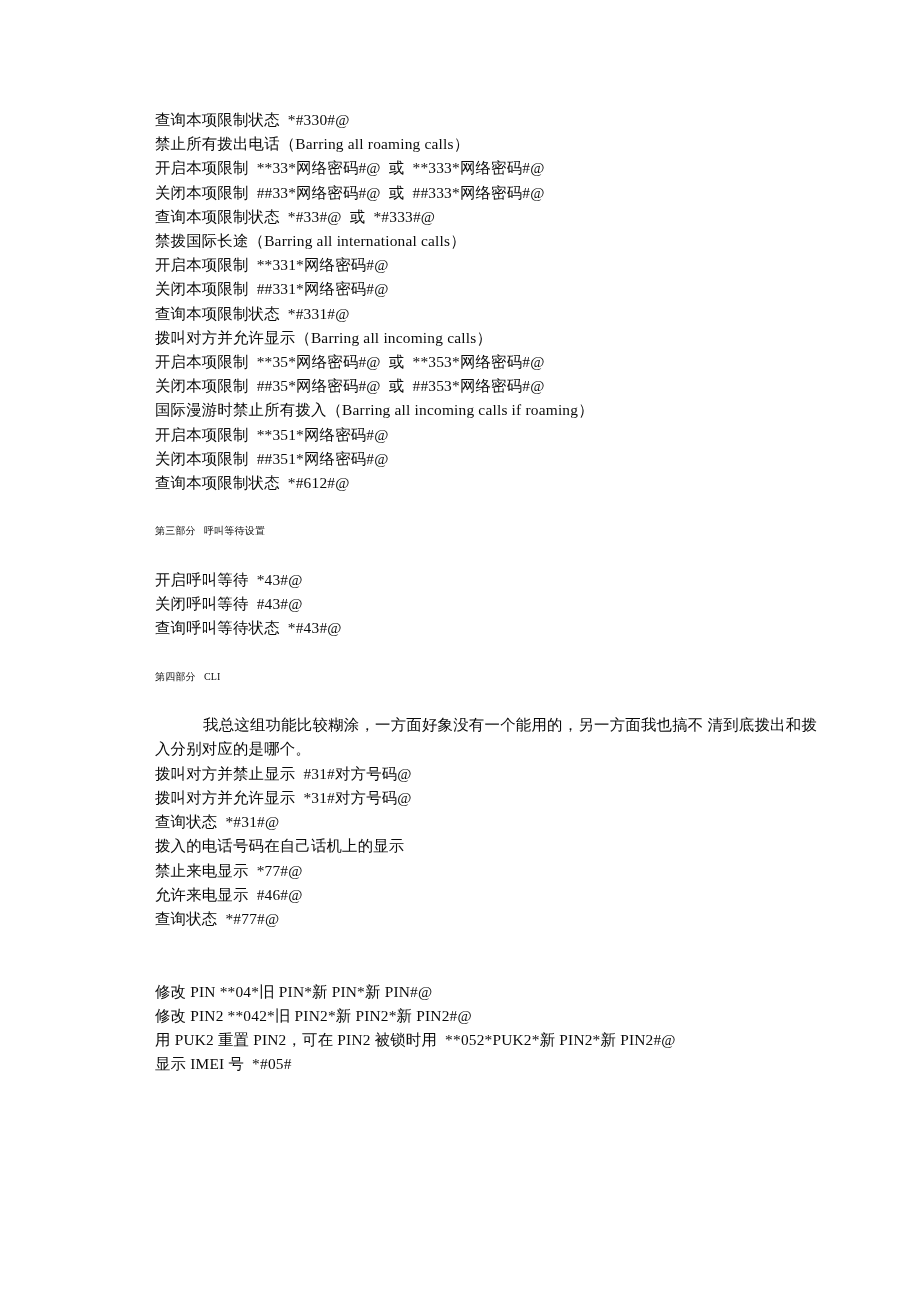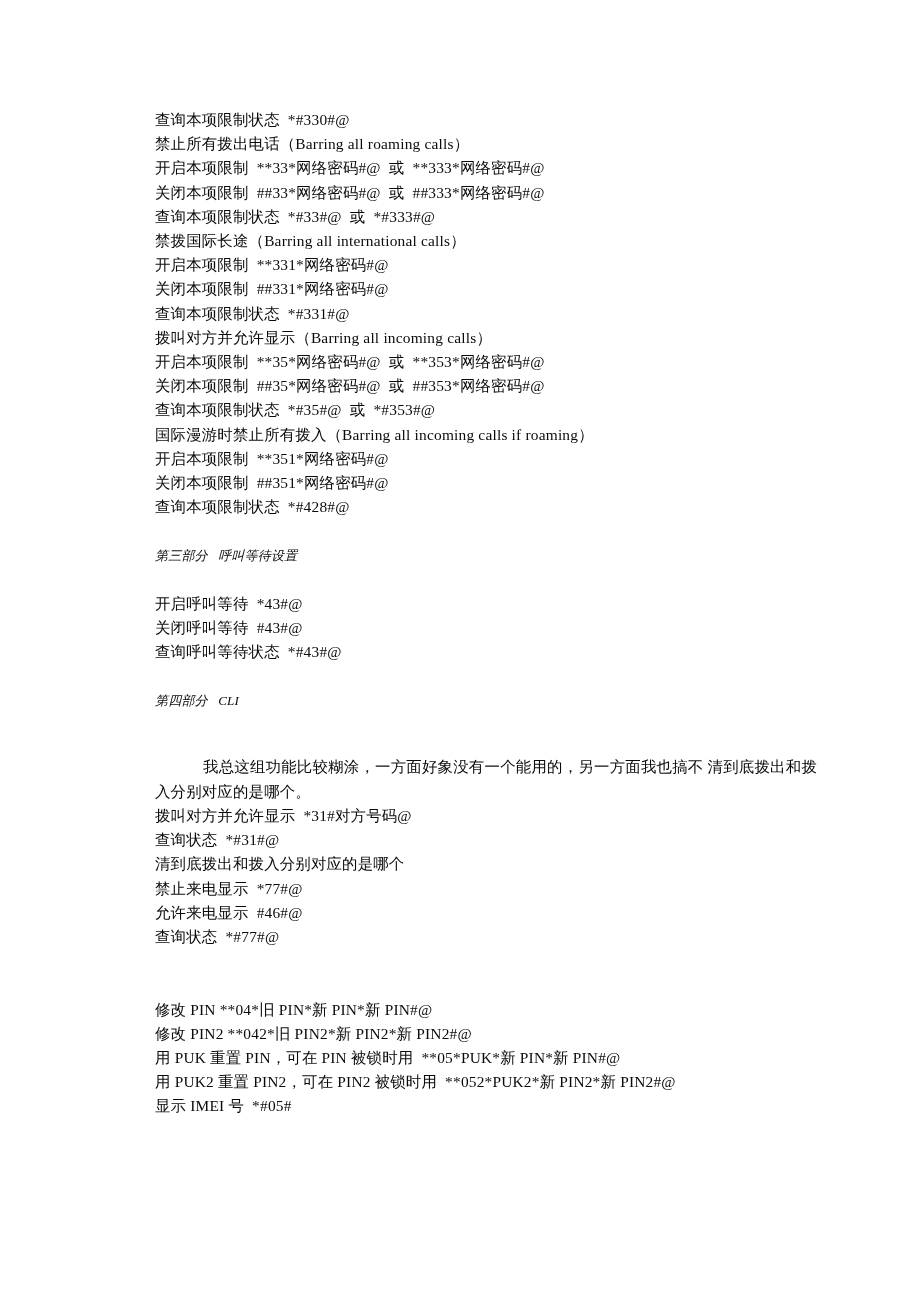--- a/index.html
+++ b/index.html
@@ -40,31 +40,29 @@
     letter-spacing: 0.2px;
     min-height: 24.2px;
   }
 
   .line.blank {
     min-height: 24.2px;
     height: 24.2px;
   }
 
   .line.heading {
-    font-size: 13px;
+    font-size: 10px;
     line-height: 24.2px;
-    font-style: italic;
   }
 
   .line.para {
     text-indent: 48px;
     line-height: 24.4px;
     text-align: justify;
     text-justify: inter-ideograph;
-    margin-top: 18px;
   }
 
   .section {
     display: block;
   }
 </style>
 </head>
 <body>
 
 <div class="page">
@@ -75,25 +73,24 @@
         <div class="line">开启本项限制  **33*网络密码#@  或  **333*网络密码#@</div>
         <div class="line">关闭本项限制  ##33*网络密码#@  或  ##333*网络密码#@</div>
         <div class="line">查询本项限制状态  *#33#@  或  *#333#@</div>
         <div class="line">禁拨国际长途（Barring all international calls）</div>
         <div class="line">开启本项限制  **331*网络密码#@</div>
         <div class="line">关闭本项限制  ##331*网络密码#@</div>
         <div class="line">查询本项限制状态  *#331#@</div>
         <div class="line">拨叫对方并允许显示（Barring all incoming calls）</div>
         <div class="line">开启本项限制  **35*网络密码#@  或  **353*网络密码#@</div>
         <div class="line">关闭本项限制  ##35*网络密码#@  或  ##353*网络密码#@</div>
-        <div class="line">查询本项限制状态  *#35#@  或  *#353#@</div>
         <div class="line">国际漫游时禁止所有拨入（Barring all incoming calls if roaming）</div>
         <div class="line">开启本项限制  **351*网络密码#@</div>
         <div class="line">关闭本项限制  ##351*网络密码#@</div>
-        <div class="line">查询本项限制状态  *#428#@</div>
+        <div class="line">查询本项限制状态  *#612#@</div>
       </div>
       <div class="section">
         <div class="line blank">&nbsp;</div>
       </div>
       <div class="section">
         <div class="line heading">第三部分   呼叫等待设置</div>
       </div>
       <div class="section">
         <div class="line blank">&nbsp;</div>
       </div>
@@ -108,34 +105,34 @@
       <div class="section">
         <div class="line heading">第四部分   CLI</div>
       </div>
       <div class="section">
         <div class="line blank">&nbsp;</div>
       </div>
       <div class="section">
         <div class="line para">我总这组功能比较糊涂，一方面好象没有一个能用的，另一方面我也搞不 清到底拨出和拨入分别对应的是哪个。</div>
       </div>
       <div class="section">
+        <div class="line">拨叫对方并禁止显示  #31#对方号码@</div>
         <div class="line">拨叫对方并允许显示  *31#对方号码@</div>
         <div class="line">查询状态  *#31#@</div>
-        <div class="line">清到底拨出和拨入分别对应的是哪个</div>
+        <div class="line">拨入的电话号码在自己话机上的显示</div>
         <div class="line">禁止来电显示  *77#@</div>
         <div class="line">允许来电显示  #46#@</div>
         <div class="line">查询状态  *#77#@</div>
       </div>
       <div class="section">
         <div class="line blank">&nbsp;</div>
       </div>
       <div class="section">
         <div class="line blank">&nbsp;</div>
       </div>
       <div class="section">
         <div class="line">修改 PIN **04*旧 PIN*新 PIN*新 PIN#@</div>
         <div class="line">修改 PIN2 **042*旧 PIN2*新 PIN2*新 PIN2#@</div>
-        <div class="line">用 PUK 重置 PIN，可在 PIN 被锁时用  **05*PUK*新 PIN*新 PIN#@</div>
         <div class="line">用 PUK2 重置 PIN2，可在 PIN2 被锁时用  **052*PUK2*新 PIN2*新 PIN2#@</div>
         <div class="line">显示 IMEI 号  *#05#</div>
       </div>
     </div>
 </div>
 
 </body></html>

